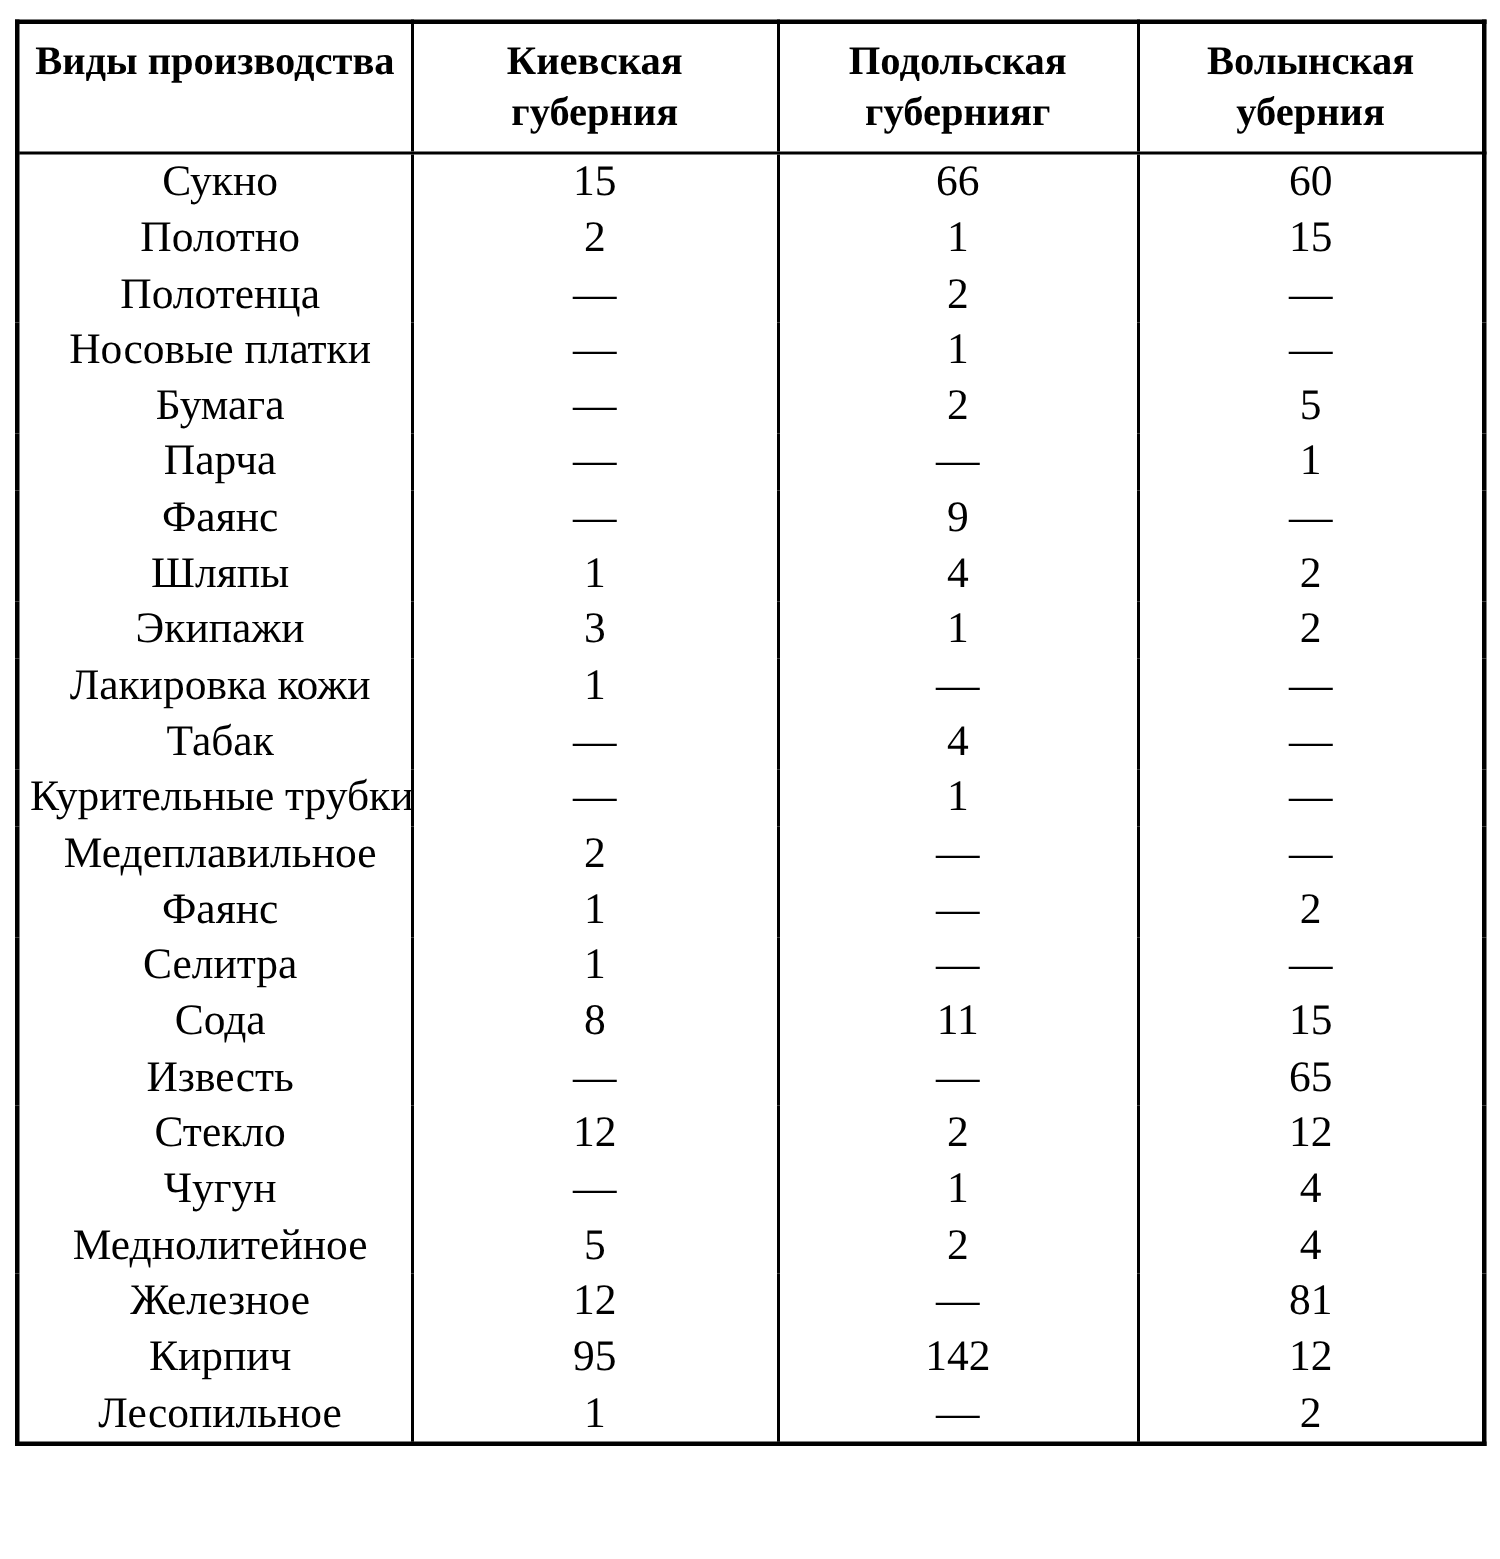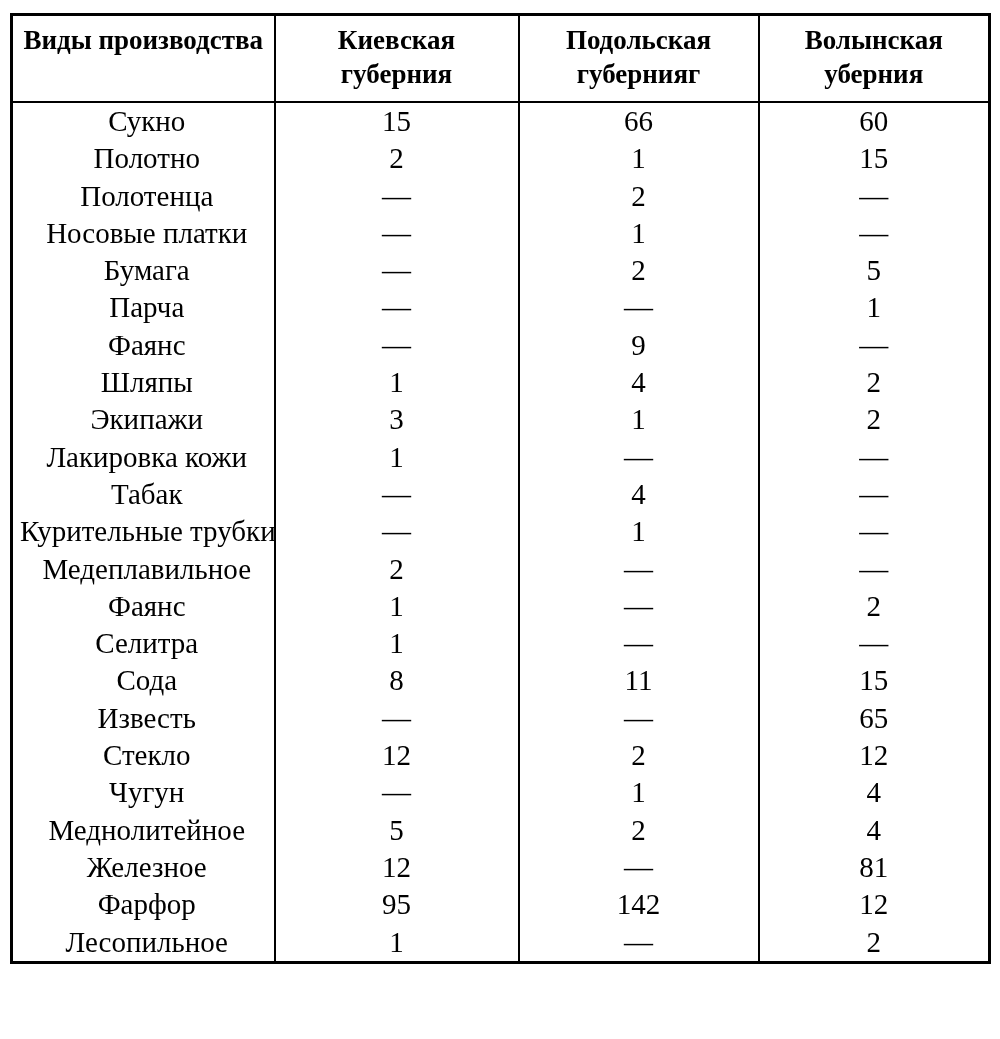--- a/index.html
+++ b/index.html
@@ -217,21 +217,21 @@
           <td class="num-col">2</td>
           <td class="num-col">4</td>
         </tr>
         <tr>
           <td class="name-col">Железное</td>
           <td class="num-col">12</td>
           <td class="num-col">—</td>
           <td class="num-col">81</td>
         </tr>
         <tr>
-          <td class="name-col">Фарфор</td>
+          <td class="name-col">Кирпич</td>
           <td class="num-col">95</td>
           <td class="num-col">142</td>
           <td class="num-col">12</td>
         </tr>
         <tr>
           <td class="name-col">Лесопильное</td>
           <td class="num-col">1</td>
           <td class="num-col">—</td>
           <td class="num-col">2</td>
         </tr>

